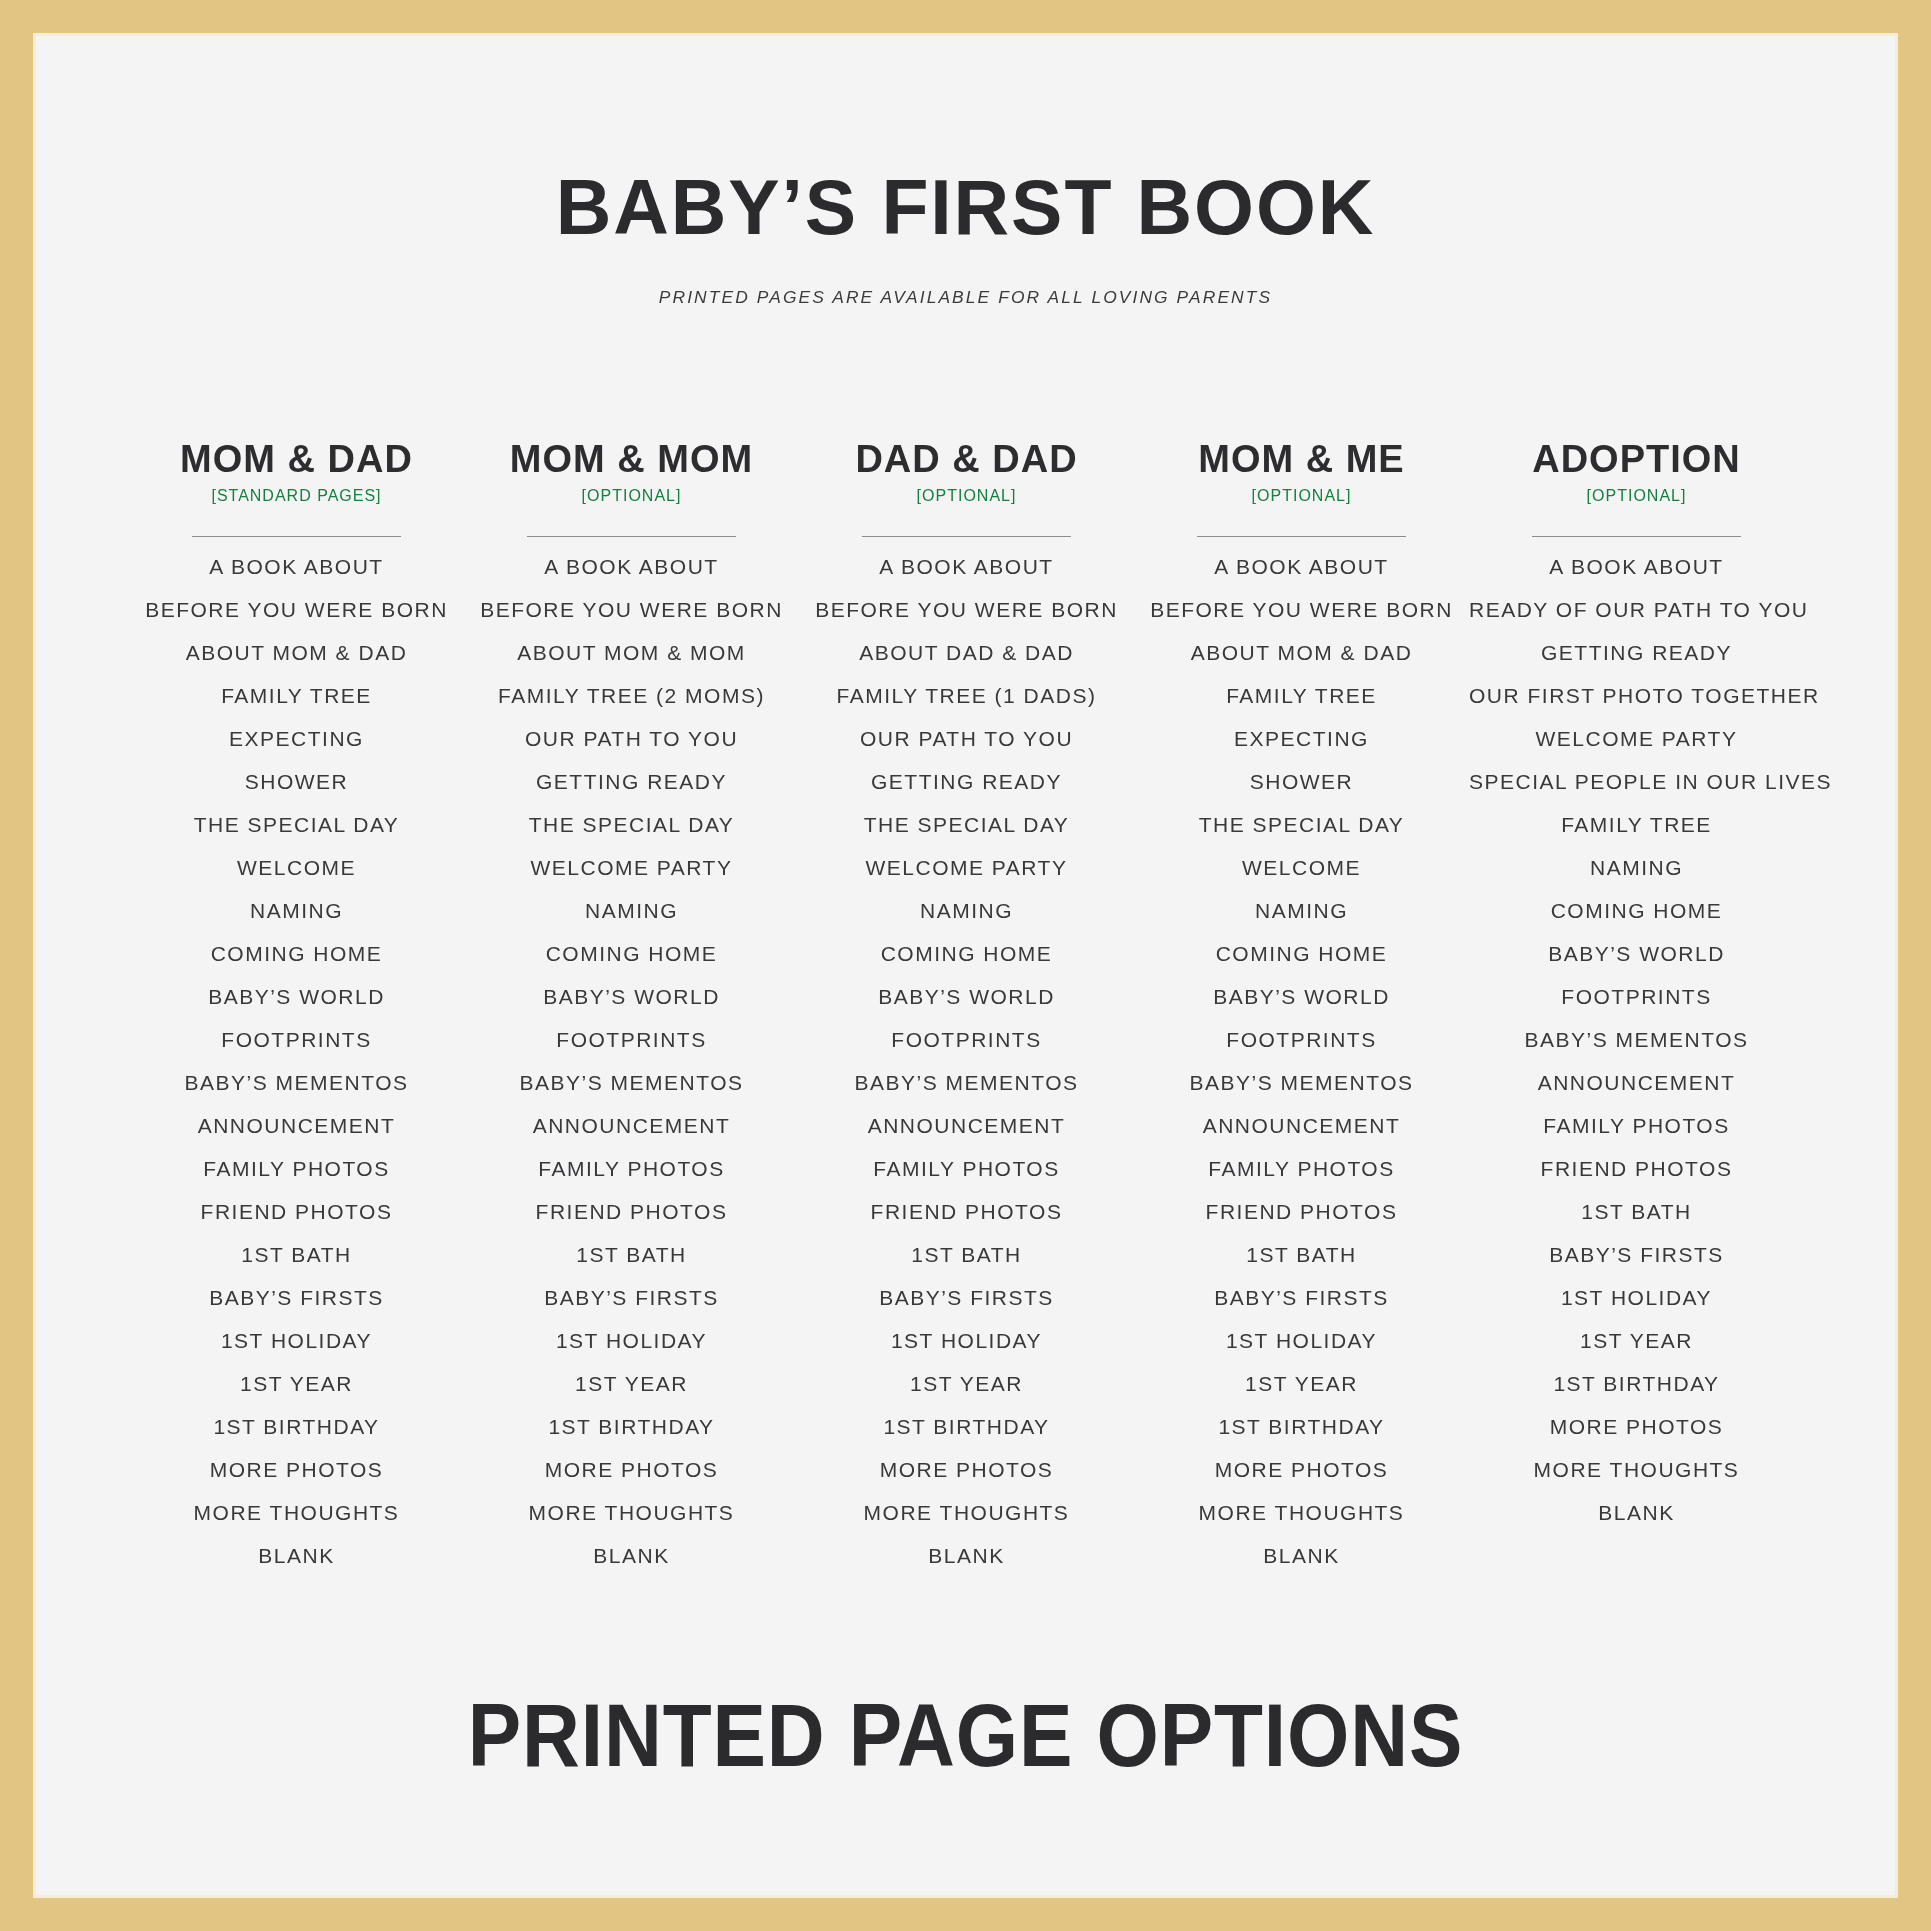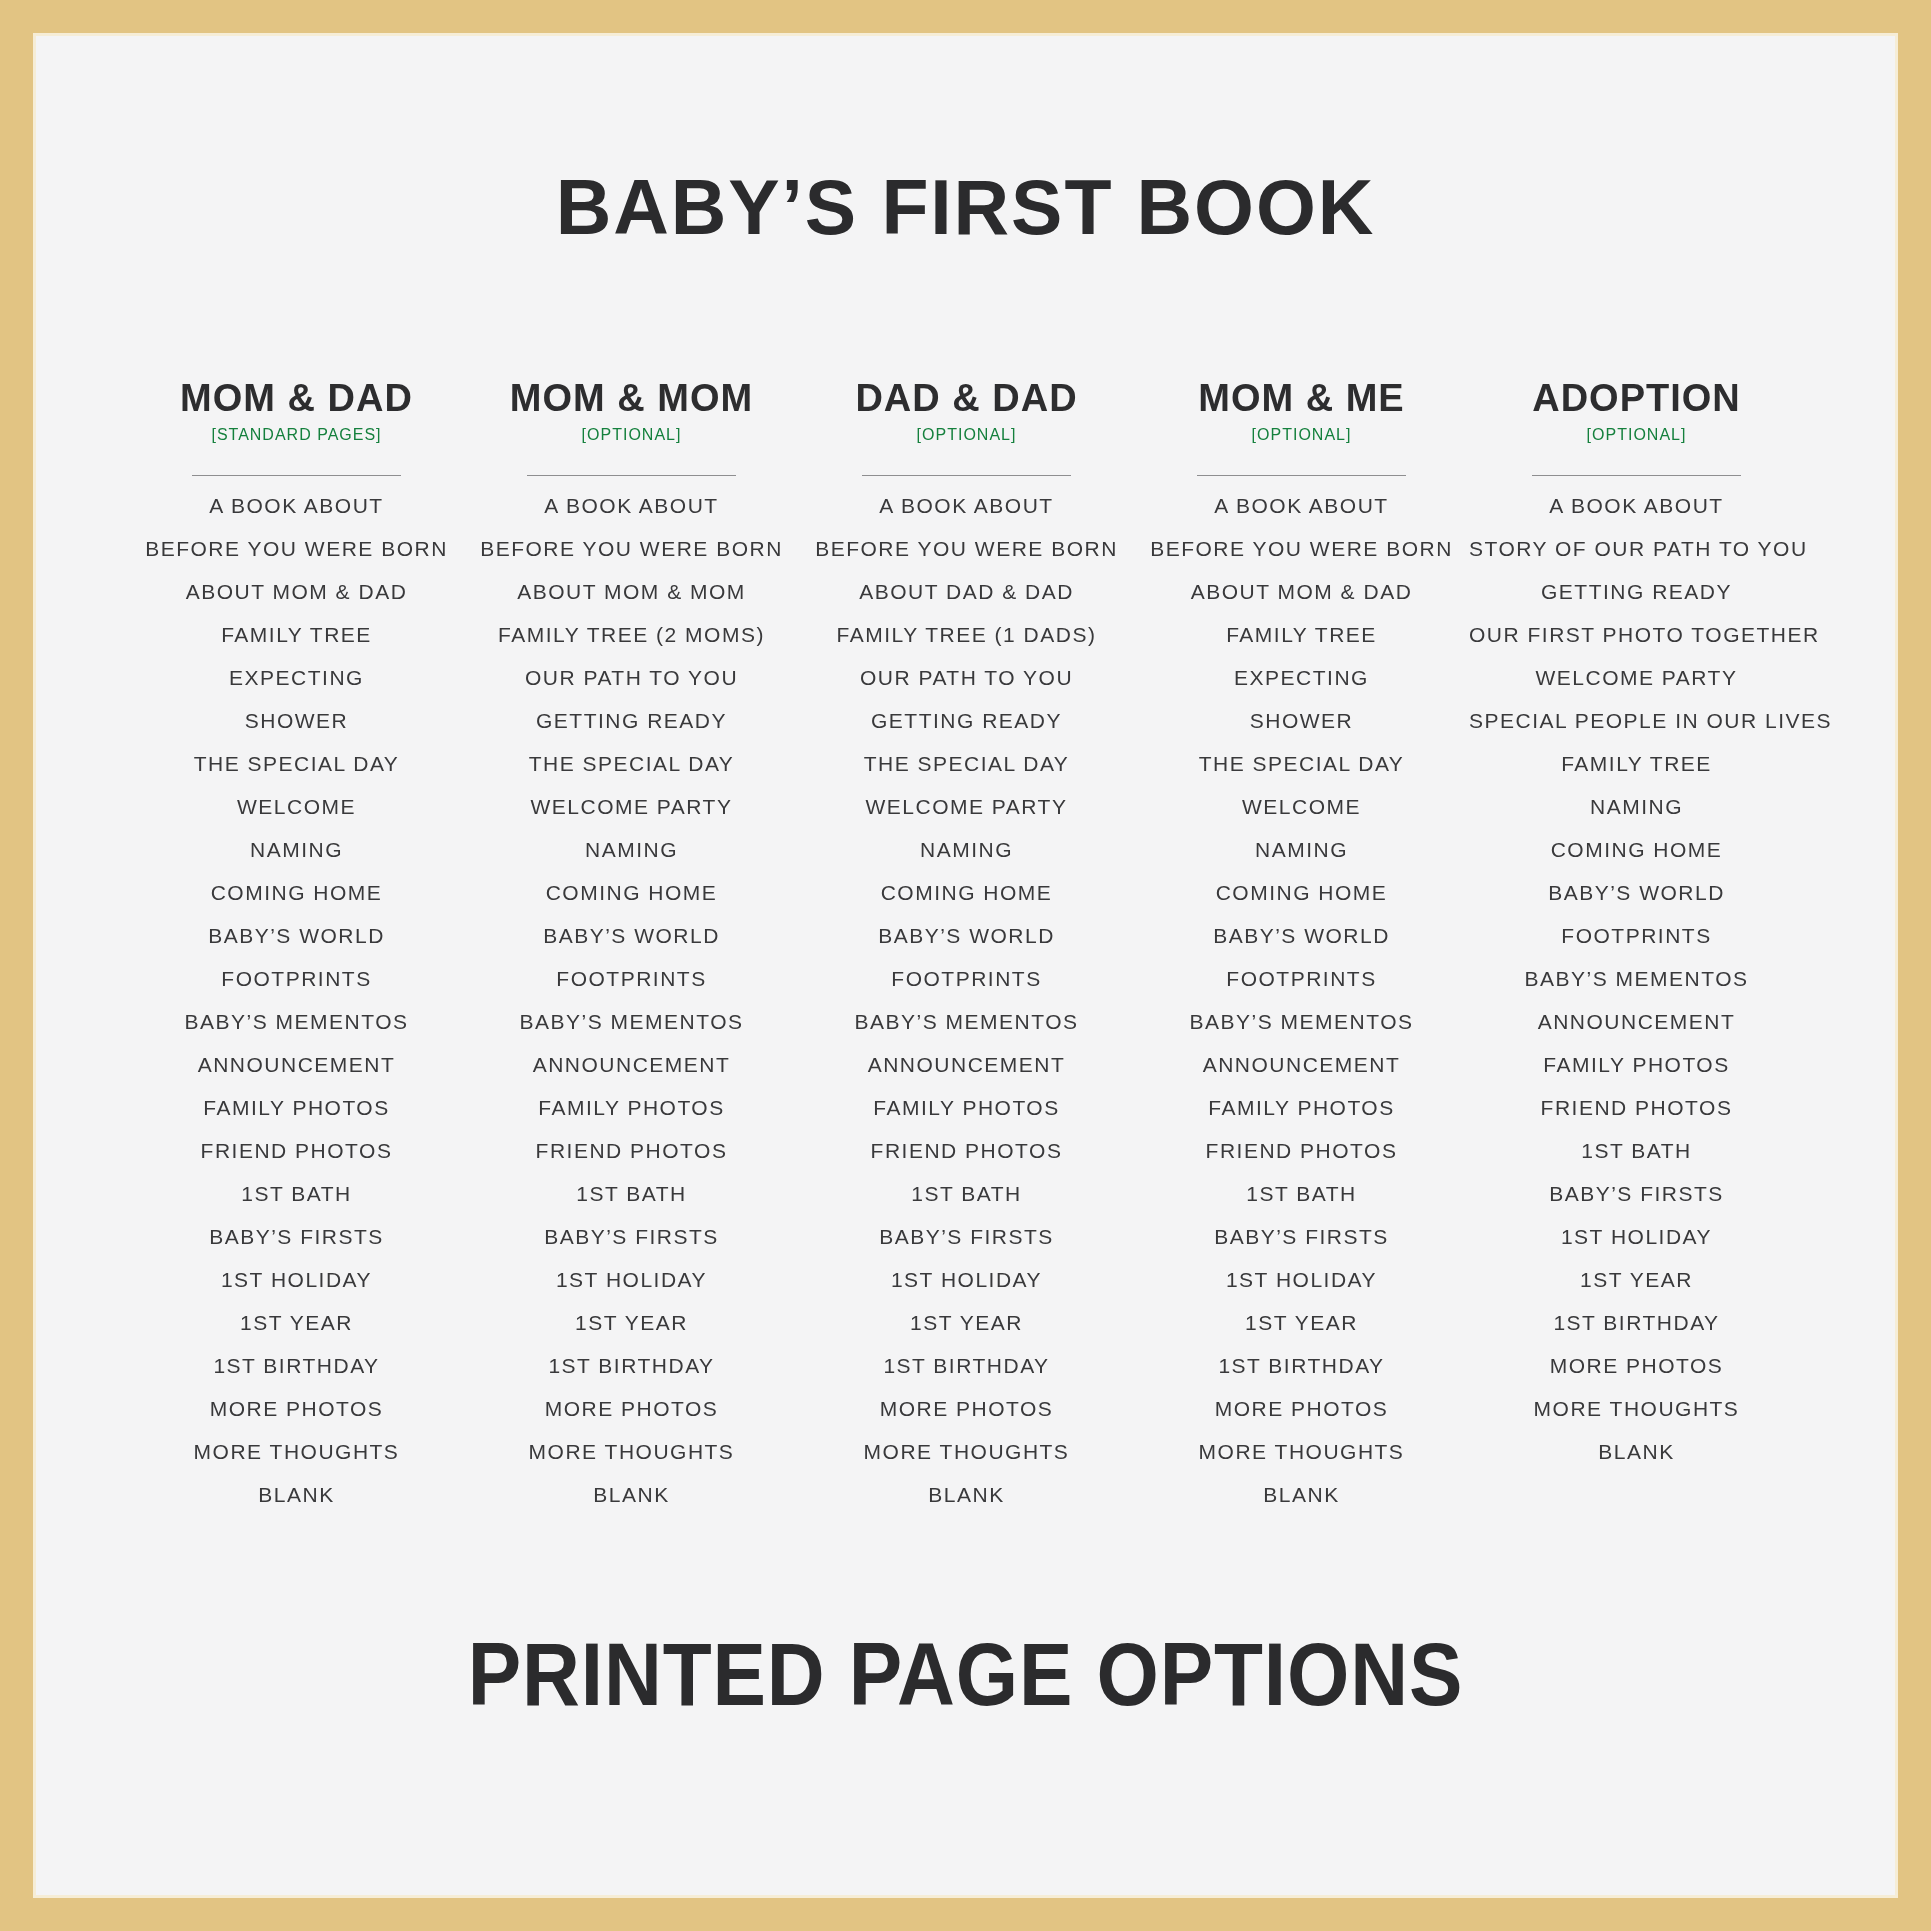--- a/index.html
+++ b/index.html
@@ -98,20 +98,21 @@
     transform: scaleX(0.9);
     transform-origin: 50% 50%;
     white-space: nowrap;
   }
 </style>
 </head>
 <body>
 
 <div class="frame">
   <h1 class="main-title">BABY’S FIRST BOOK</h1>
+  <p class="subtitle">PRINTED PAGES ARE AVAILABLE FOR ALL LOVING PARENTS</p>
 
   <div class="columns" id="columns">
   <section class="column">
     <h3 class="col-name">MOM &amp; DAD</h3>
     <p class="col-tag">[STANDARD PAGES]</p>
     <div class="divider"></div>
     <ul class="pages">
           <li>A BOOK ABOUT</li>
           <li>BEFORE YOU WERE BORN</li>
           <li>ABOUT MOM &amp; DAD</li>
@@ -234,21 +235,21 @@
           <li>BLANK</li>
         </ul>
   </section>
 
   <section class="column">
     <h3 class="col-name">ADOPTION</h3>
     <p class="col-tag">[OPTIONAL]</p>
     <div class="divider"></div>
     <ul class="pages">
           <li>A BOOK ABOUT</li>
-          <li>STORY OF OUR PATH TO YOU</li>
+          <li>READY OF OUR PATH TO YOU</li>
           <li>GETTING READY</li>
           <li>OUR FIRST PHOTO TOGETHER</li>
           <li>WELCOME PARTY</li>
           <li>SPECIAL PEOPLE IN OUR LIVES</li>
           <li>FAMILY TREE</li>
           <li>NAMING</li>
           <li>COMING HOME</li>
           <li>BABY’S WORLD</li>
           <li>FOOTPRINTS</li>
           <li>BABY’S MEMENTOS</li>

